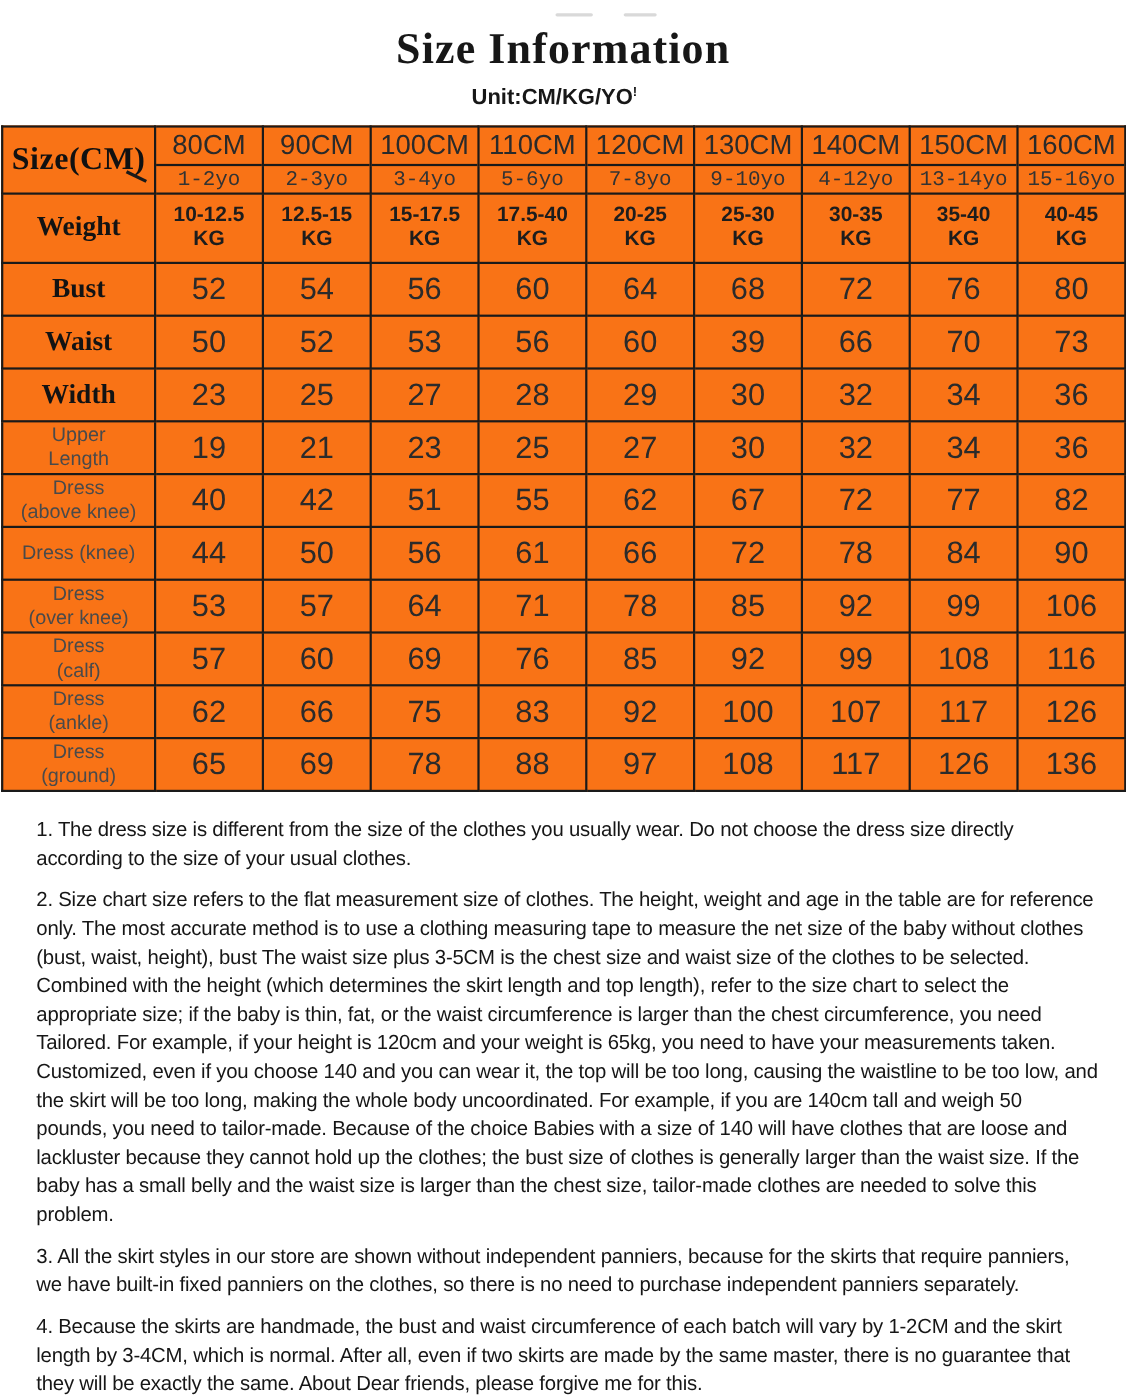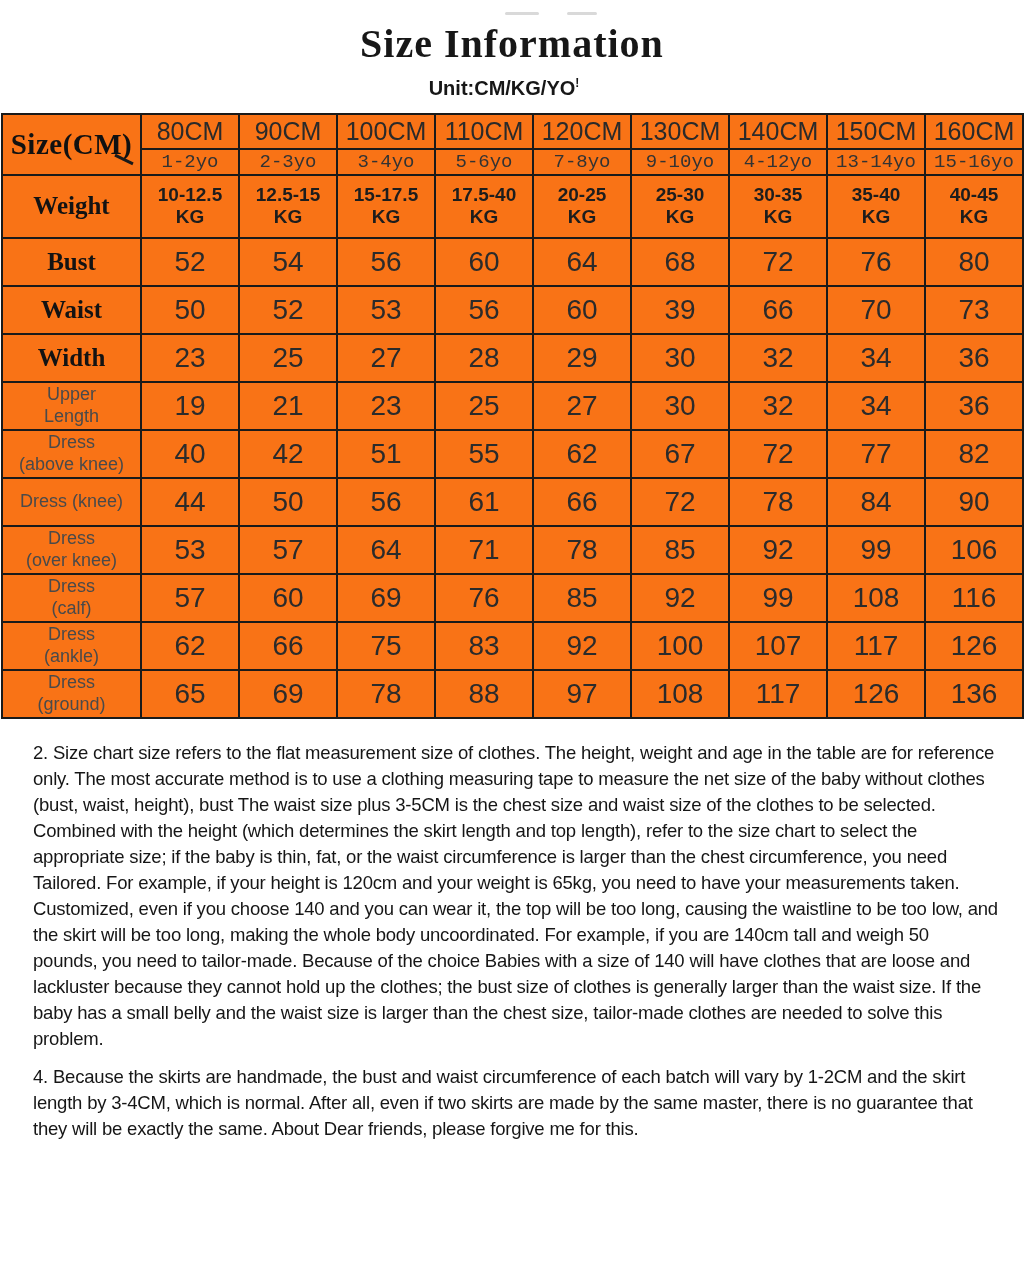--- a/index.html
+++ b/index.html
@@ -315,20 +315,26 @@
           <td class="num">108</td>
           <td class="num">117</td>
           <td class="num">126</td>
           <td class="num">136</td>
         </tr>
       </tbody>
     </table>
 
   <div class="notes">
       <div class="note">
+        <p class="note-p">1. The dress size is different from the size of the clothes you usually wear. Do not choose the dress size directly according to the size of your usual clothes.</p>
+      </div>
+      <div class="note">
         <p class="note-p">2. Size chart size refers to the flat measurement size of clothes. The height, weight and age in the table are for reference only. The most accurate method is to use a clothing measuring tape to measure the net size of the baby without clothes (bust, waist, height), bust The waist size plus 3-5CM is the chest size and waist size of the clothes to be selected. Combined with the height (which determines the skirt length and top length), refer to the size chart to select the appropriate size; if the baby is thin, fat, or the waist circumference is larger than the chest circumference, you need Tailored. For example, if your height is 120cm and your weight is 65kg, you need to have your measurements taken.</p>
         <p class="note-p">Customized, even if you choose 140 and you can wear it, the top will be too long, causing the waistline to be too low, and the skirt will be too long, making the whole body uncoordinated. For example, if you are 140cm tall and weigh 50 pounds, you need to tailor-made. Because of the choice Babies with a size of 140 will have clothes that are loose and lackluster because they cannot hold up the clothes; the bust size of clothes is generally larger than the waist size. If the baby has a small belly and the waist size is larger than the chest size, tailor-made clothes are needed to solve this problem.</p>
+      </div>
+      <div class="note">
+        <p class="note-p">3. All the skirt styles in our store are shown without independent panniers, because for the skirts that require panniers, we have built-in fixed panniers on the clothes, so there is no need to purchase independent panniers separately.</p>
       </div>
       <div class="note">
         <p class="note-p">4. Because the skirts are handmade, the bust and waist circumference of each batch will vary by 1-2CM and the skirt length by 3-4CM, which is normal. After all, even if two skirts are made by the same master, there is no guarantee that they will be exactly the same. About Dear friends, please forgive me for this.</p>
       </div>
     </div>
 </div>
 
 </body></html>

